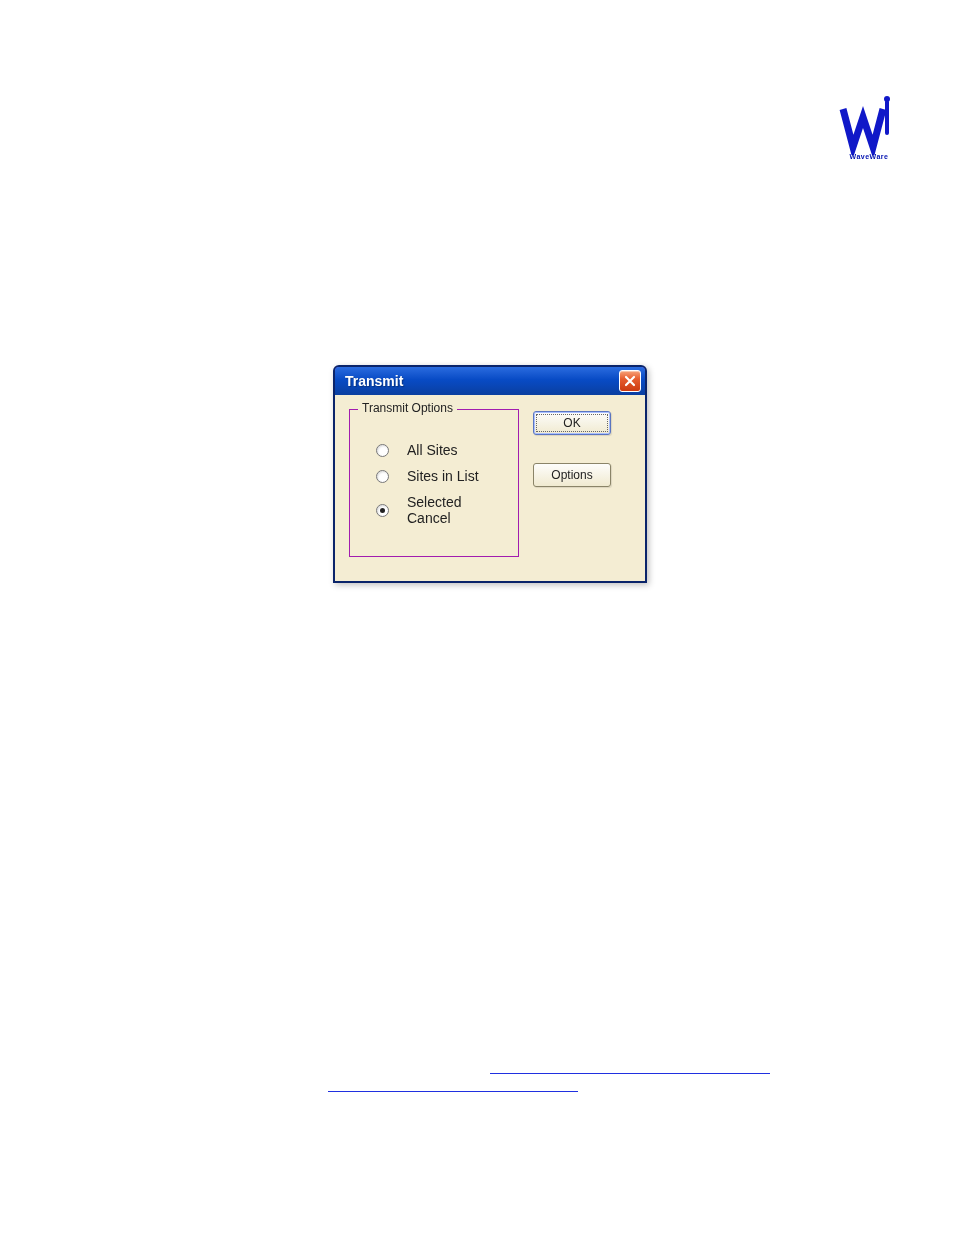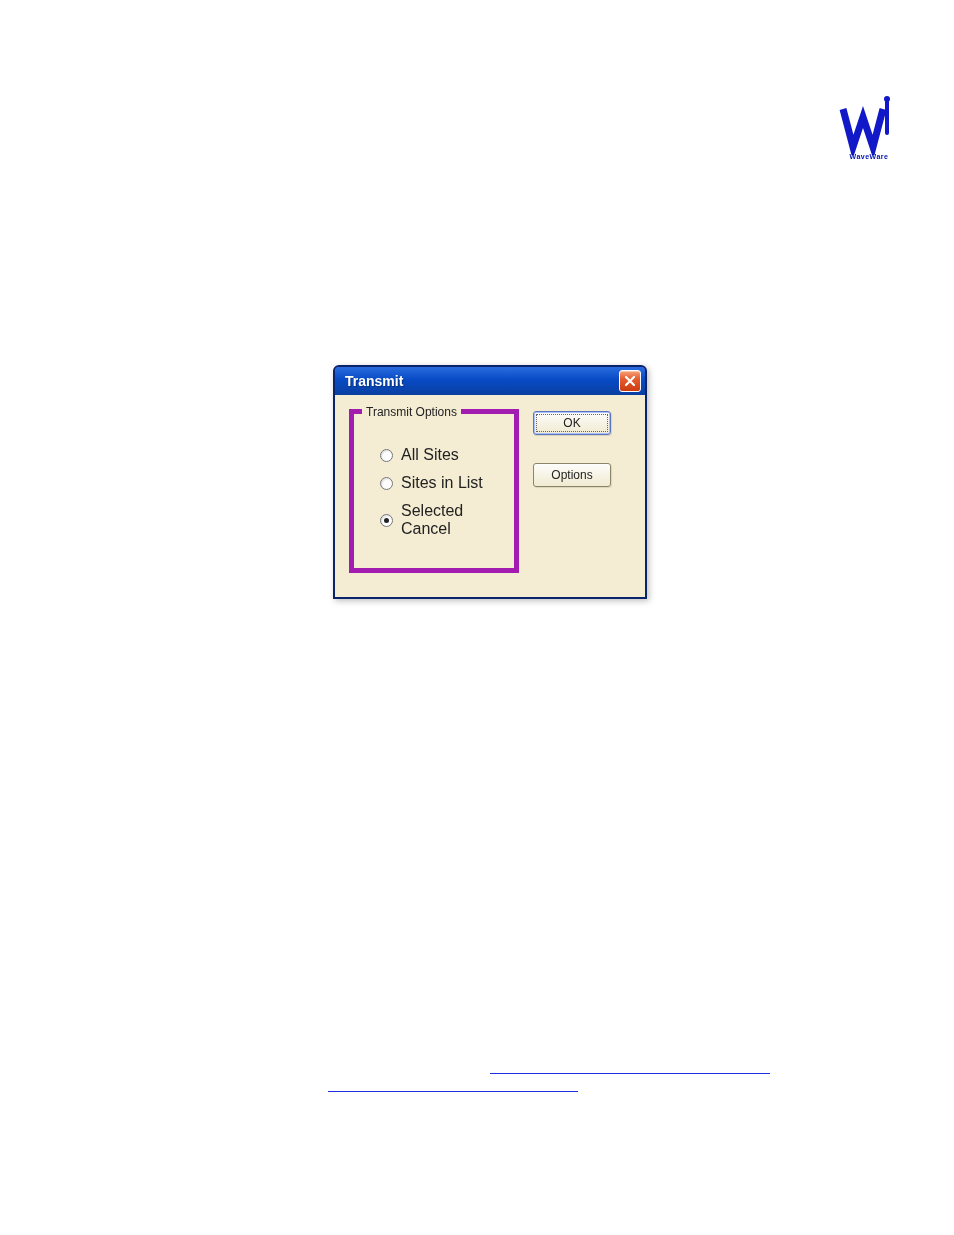--- a/index.html
+++ b/index.html
@@ -68,21 +68,21 @@
     }
     .close-btn svg { width: 12px; height: 12px; }
     .dialog-body {
       padding: 14px 14px 24px 14px;
       display: flex;
       align-items: flex-start;
       gap: 14px;
       background: #f4edd3;
     }
     .groupbox {
-      border: 5px solid #a21caf;
+      border: 1px solid #a21caf;
       position: relative;
       padding: 22px 18px 20px 18px;
       width: 170px;
     }
     .groupbox-title {
       position: absolute;
       top: -9px;
       left: 8px;
       background: #f4edd3;
       padding: 0 4px;
@@ -108,22 +108,23 @@
       flex-shrink: 0;
       box-shadow: inset 1px 1px 2px rgba(0,0,0,0.15);
     }
     .radio-dot {
       width: 5px;
       height: 5px;
       background: #222;
       border-radius: 50%;
     }
     .radio-label {
-      font-size: 16px;
+      font-size: 14px;
       color: #222;
+      margin-left: 10px;
     }
     .button-col {
       display: flex;
       flex-direction: column;
       gap: 28px;
       padding-top: 2px;
     }
     .btn {
       width: 78px;
       height: 24px;

